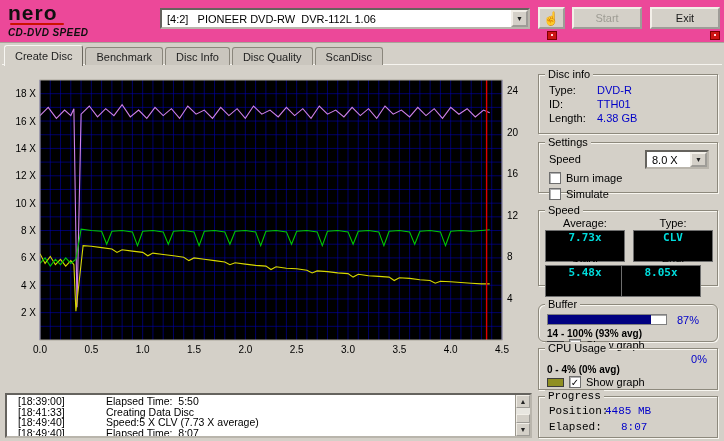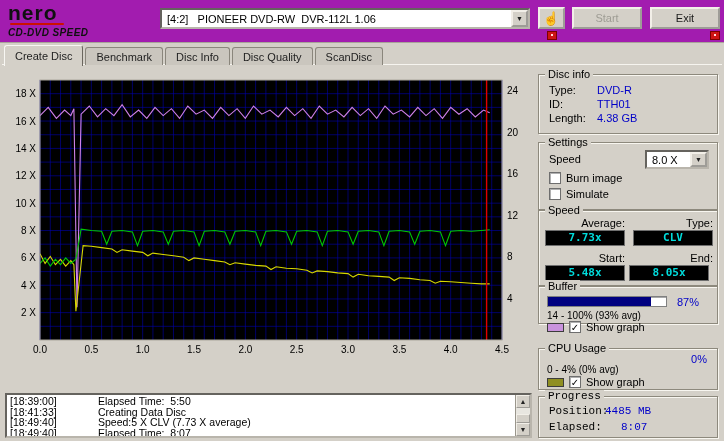--- a/index.html
+++ b/index.html
@@ -1,21 +1,21 @@
 <!DOCTYPE html>
 <html><head>
 <meta charset="utf-8">
 <style>
   * { margin:0; padding:0; box-sizing:border-box; }
   html,body { width:724px; height:441px; }
   body { font-family:"Liberation Sans", sans-serif; background:#d4d0c8; }
   .app { position:relative; width:724px; height:441px; background:#d4d0c8; overflow:hidden; }
 
   
-  .topbar { position:absolute; left:0; top:0; width:724px; height:43px; background:#a21caf; border-bottom:1px solid #a8a499; }
+  .topbar { position:absolute; left:0; top:0; width:724px; height:43px; background:#ec4899; border-bottom:1px solid #a8a499; }
   .brand { position:absolute; left:8px; top:2px; width:146px; }
   .brand-name { font-size:21px; font-weight:bold; color:#101010; letter-spacing:1px; line-height:21px; }
   .brand-swoosh { width:54px; height:2px; background:#cc1100; margin:0 0 2px 2px; border-radius:2px; }
   .brand-sub { font-size:10px; font-style:italic; font-weight:bold; letter-spacing:.4px; color:#101010; white-space:nowrap; }
   .combo { position:absolute; left:160px; top:8px; width:370px; height:21px; background:#fff; border:2px inset #b9b5ac; display:flex; align-items:center; font-size:11px; }
   .combo-text { flex:1; padding-left:5px; white-space:pre; overflow:hidden; color:#000; }
   .combo-arrow { width:17px; align-self:stretch; background:#d4d0c8; border:2px outset #f2efe8; font-size:7px; display:flex; align-items:center; justify-content:center; color:#222; }
   .win-btn { position:absolute; height:22px; background:#d4d0c8; border:2px outset #f2efe8; font-size:11px; font-family:inherit; cursor:default; }
   #hand-btn { left:538px; top:7px; width:27px; font-size:13px; color:#c49400; padding:0; }
   #start-btn { left:572px; top:7px; width:70px; color:#9e9c94;text-align:center; }
@@ -32,46 +32,46 @@
   .frame { position:absolute; left:2px; top:64px; width:720px; height:375px; border-top:1px solid #f6f4ef; }
 
   
   .chart-wrap { position:absolute; left:6px; top:72px; width:524px; height:302px; }
   svg text { font-family:"Liberation Sans", sans-serif; }
 
   
   .group { position:absolute; left:538px; width:180px; border:1px solid #8d897d; box-shadow:1px 1px 0 #f8f6f0, inset 1px 1px 0 #f8f6f0; }
   .gtitle { position:absolute; top:-7px; left:6px; background:#d4d0c8; padding:0 3px; font-size:11px; color:#000; }
   #g-discinfo { top:74px;  height:60px; }
-  #g-settings { top:142px; height:68px; }
+  #g-settings { top:142px; height:51px; }
   #g-speed    { top:210px; height:76px; }
-  #g-buffer   { top:286px; height:38px; }
+  #g-buffer   { top:304px; height:38px;border-radius:6px; }
   #g-cpu      { top:348px; height:42px; }
   #g-progress { top:396px; height:42px;font-family:Liberation Mono, monospace; }
   .irow { position:absolute; left:10px; right:8px; display:flex; font-size:11px; }
   .rlab { width:48px; color:#000; }
   .lab { font-size:11px; color:#000; }
   .bval { font-size:11px; color:#0000c8; }
   .mini-combo { position:absolute; right:8px; top:7px; width:64px; height:19px; background:#fff; border:2px inset #b9b5ac; display:flex; align-items:center; font-size:11px; }
   #settings-cbs { position:absolute; left:10px; top:29px; }
   .cb-row { display:flex; align-items:flex-end; gap:5px; margin-bottom:4px; }
   .cb { width:12px; height:12px; background:#fff; border:1px solid #6e6e6e; box-shadow:inset 1px 1px 0 #b0b0b0;
         font-size:10px; line-height:11px; text-align:center; color:#000; flex:none; }
-  .col-label { position:absolute; font-size:11px; text-align:right; width:80px; color:#000; }
-  .lcd { position:absolute; height:16px; background:#000; border:1px solid #6e6e6e; color:#00dcdc;
+  .col-label { position:absolute; font-size:11px; text-align:center; width:80px; color:#000; }
+  .lcd { position:absolute; height:32px; background:#000; border:1px solid #6e6e6e; color:#00dcdc;
          font-family:"DejaVu Sans Mono", monospace; font-size:11px; font-weight:bold; text-align:center; line-height:14px; }
   .track { position:absolute; left:8px; top:9px; width:120px; height:11px; background:#fff; border:1px solid #808080; box-shadow:inset 1px 1px 0 #a8a8a8; }
   .fill { height:100%; }
-  .range { position:absolute; left:8px; font-size:10px; color:#000; white-space:pre; }
+  .range { position:absolute; left:8px; font-size:10px; color:#000; white-space:pre;font-weight:bold; }
   .sg-row { position:absolute; left:8px; display:flex; align-items:center; gap:5px; }
   .swatch { width:17px; height:9px; border:1px solid #3c3c3c; flex:none; }
 
   
   .log { position:absolute; left:5px; top:393px; width:527px; height:45px; background:#fff; border:2px inset #b9b5ac; display:flex; }
-  .log-lines { flex:1; padding:1px 0 0 3px; overflow:hidden; }
+  .log-lines { flex:1; padding:1px 0 0 3px; overflow:hidden;margin-left:8px; }
   .log-line { font-size:10.5px; line-height:10.5px; white-space:pre; display:flex; color:#000; }
   .log-time { width:88px; flex:none; }
   .vscroll { width:15px; background:#e8e6e0; display:flex; flex-direction:column; border-left:1px solid #9a968c; }
   .sbtn { height:13px; background:#d4d0c8; border:1px outset #f2efe8; font-size:7px; text-align:center; line-height:11px; color:#222; flex:none; }
   .strack { flex:1; position:relative; }
   .sthumb { position:absolute; bottom:0; left:0; width:100%; height:9px; background:#d4d0c8; border:1px outset #f2efe8; }
 </style>
 </head>
 <body>
 
@@ -244,21 +244,21 @@
 
   <div class="group" id="g-speed">
     <div class="gtitle">Speed</div>
     <span class="col-label" style="left:6px;top:6px">Average:</span>
     <span class="col-label" style="left:94px;top:6px">Type:</span>
     <div class="lcd" style="left:6px;top:19px;width:80px">7.73x</div>
     <div class="lcd" style="left:94px;top:19px;width:80px">CLV</div>
     <span class="col-label" style="left:6px;top:41px">Start:</span>
     <span class="col-label" style="left:94px;top:41px">End:</span>
     <div class="lcd" style="left:6px;top:54px;width:80px">5.48x</div>
-    <div class="lcd" style="left:90px;top:54px;width:80px">8.05x</div>
+    <div class="lcd" style="left:82px;top:54px;width:80px">8.05x</div>
   </div>
 
   <div class="group" id="g-buffer">
     <div class="gtitle">Buffer</div>
     <div class="track">
         <div class="fill" style="width: 87%; background: rgb(0, 0, 128);"></div>
       </div>
     <span class="bval" style="position:absolute;left:138px;top:9px">87%</span>
     <div class="range" style="top:23px">14 - 100% (93% avg)</div>
     <div class="sg-row" style="top:34px">

